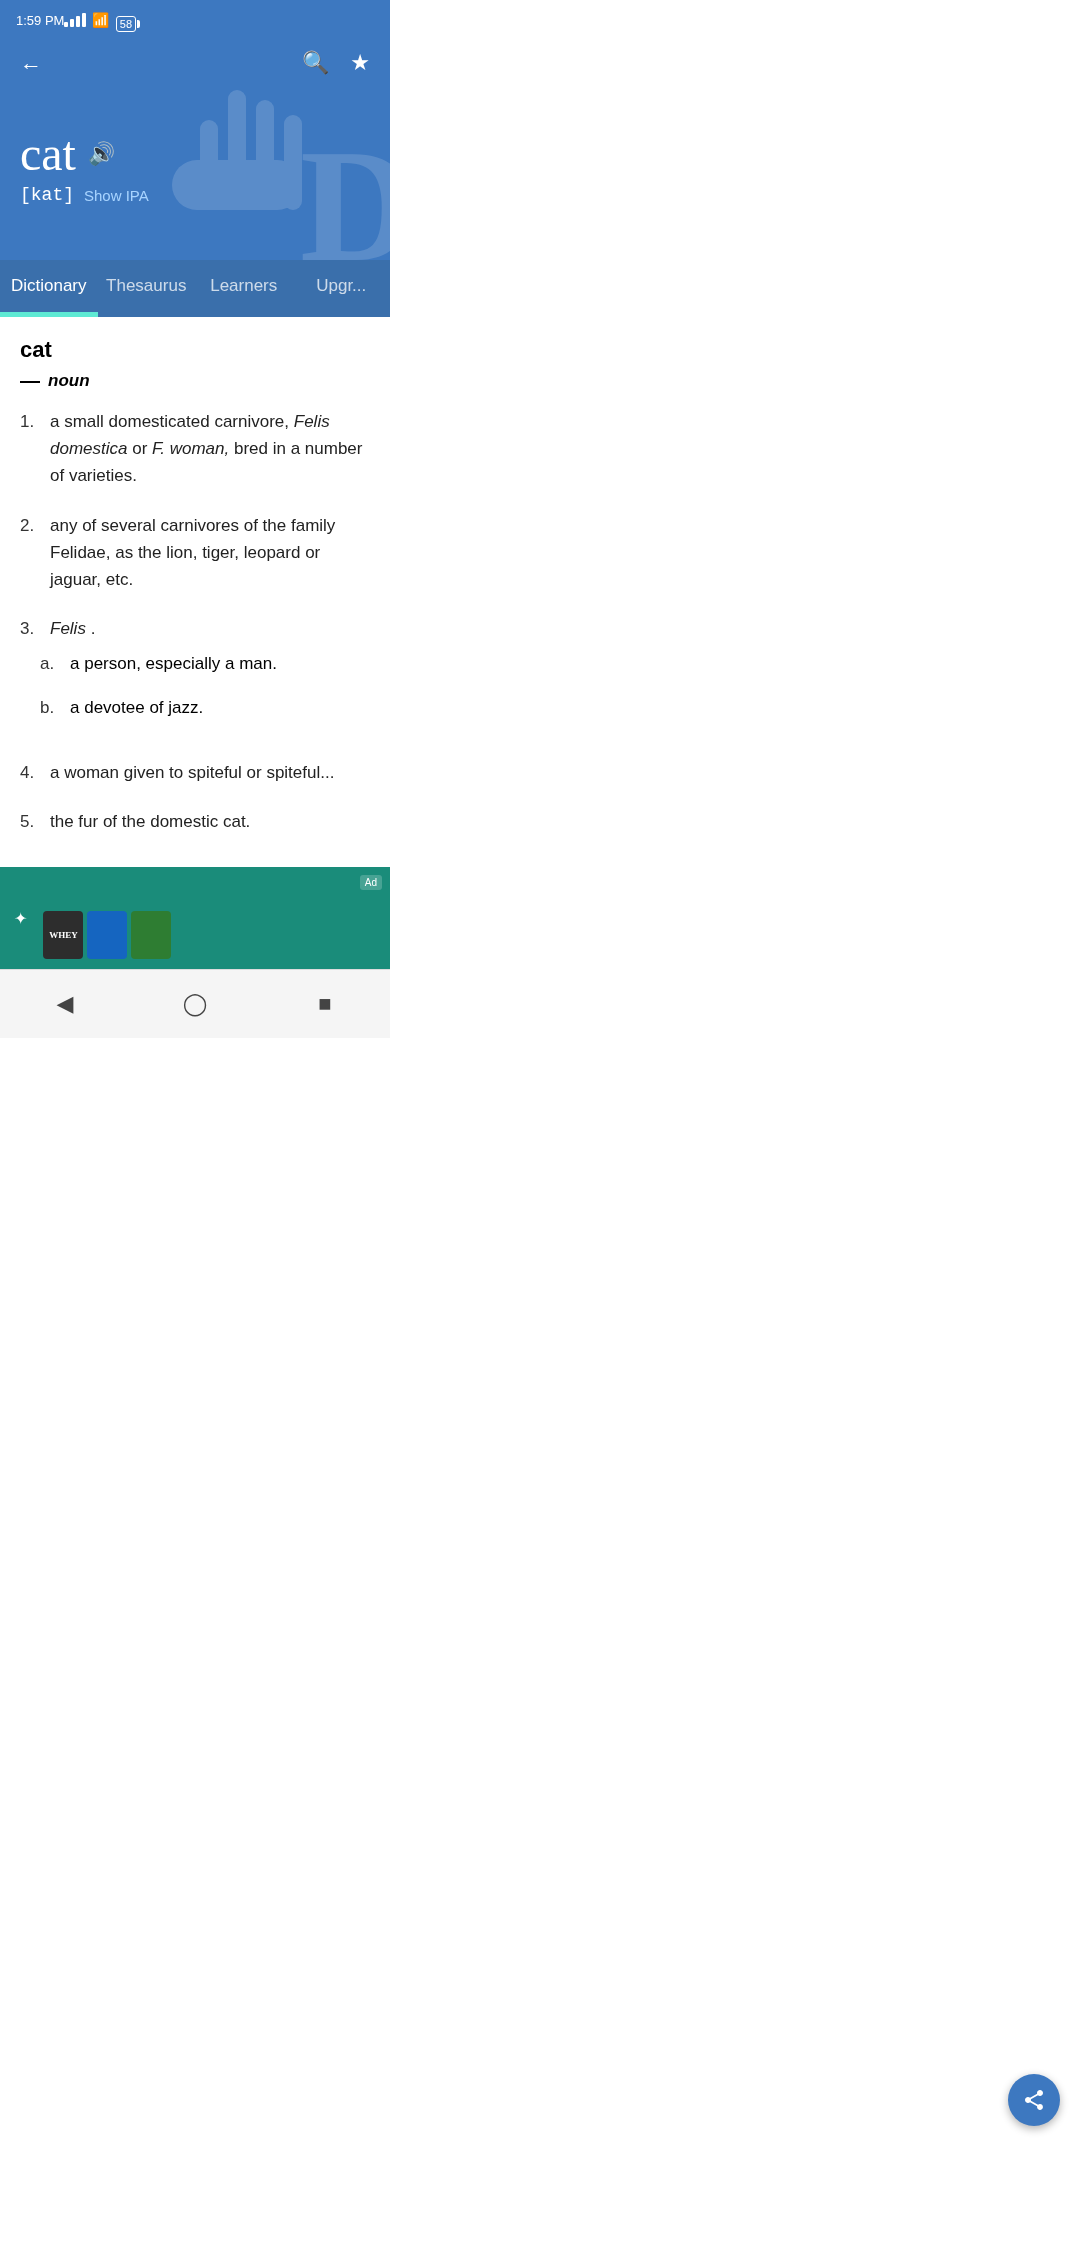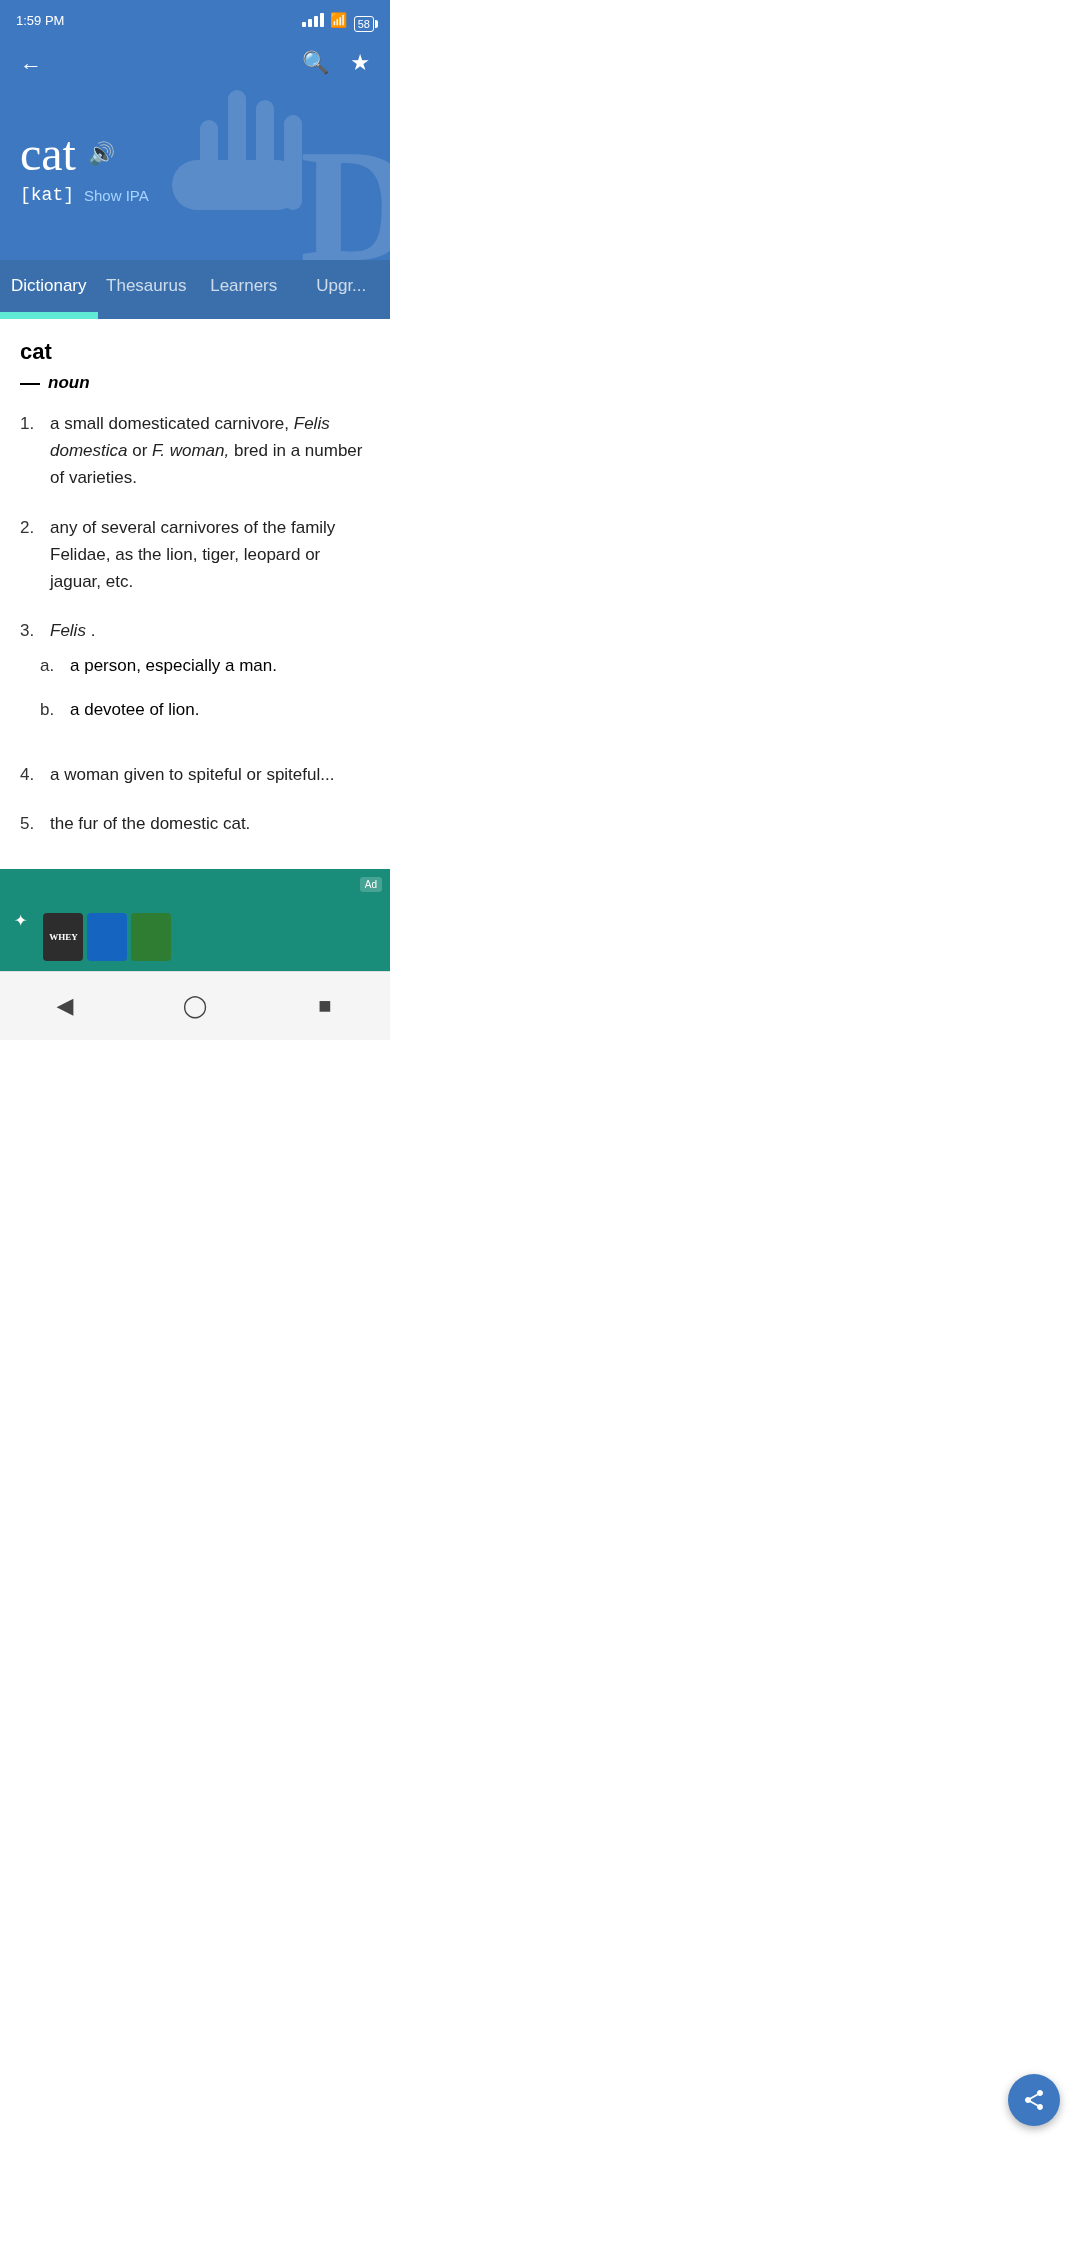--- a/index.html
+++ b/index.html
@@ -12,21 +12,20 @@
       background: #fff;
       overflow-x: hidden;
       position: relative;
     }
 
     
     .status-bar {
       background: #3d78c0;
       color: white;
       display: flex;
-      justify-content: space-between;
       align-items: center;
       padding: 8px 16px;
       font-size: 13px;
       font-family: sans-serif;
       font-weight: 500;
     }
     .status-right {
       display: flex;
       align-items: center;
       gap: 6px;
@@ -142,21 +141,21 @@
       text-align: center;
       padding: 16px 8px;
       color: rgba(255,255,255,0.75);
       font-size: 17px;
       font-family: sans-serif;
       cursor: pointer;
       white-space: nowrap;
     }
     .tab.active {
       color: white;
-      border-bottom: 7px solid #5eead4;
+      border-bottom: 5px solid #5eead4;
     }
 
     
     .content {
       padding: 20px 20px 10px 20px;
       background: #fff;
     }
 
     .word-heading {
       font-size: 22px;
@@ -415,21 +414,21 @@
           <em>Felis</em> .
         </span>
       </div>
       <div class="sub-defs">
         <div class="sub-def">
           <span class="sub-letter">a.</span>
           <span>a person, especially a man.</span>
         </div>
         <div class="sub-def">
           <span class="sub-letter">b.</span>
-          <span>a devotee of lion.</span>
+          <span>a devotee of jazz.</span>
         </div>
       </div>
     </div>
 
     <div class="def-item">
       <span class="def-number">4.</span>
       <span class="def-text">
         a woman given to spiteful or spiteful...
       </span>
     </div>

